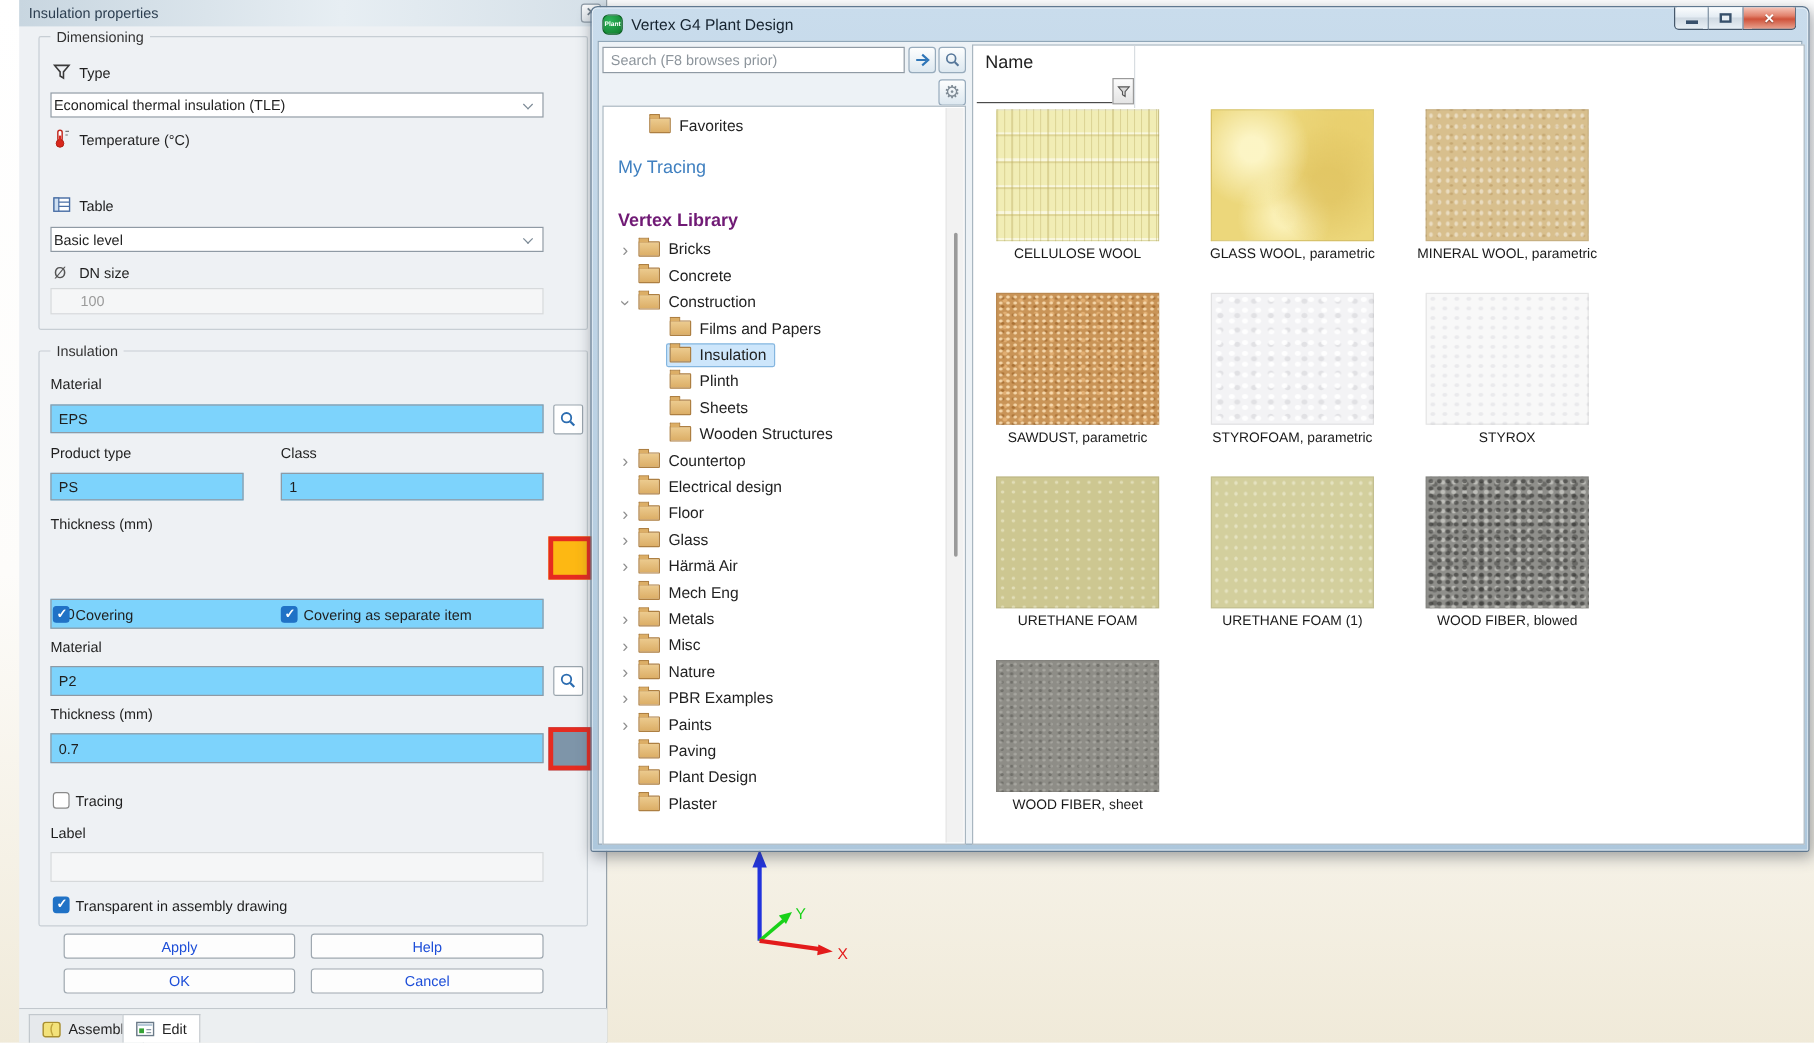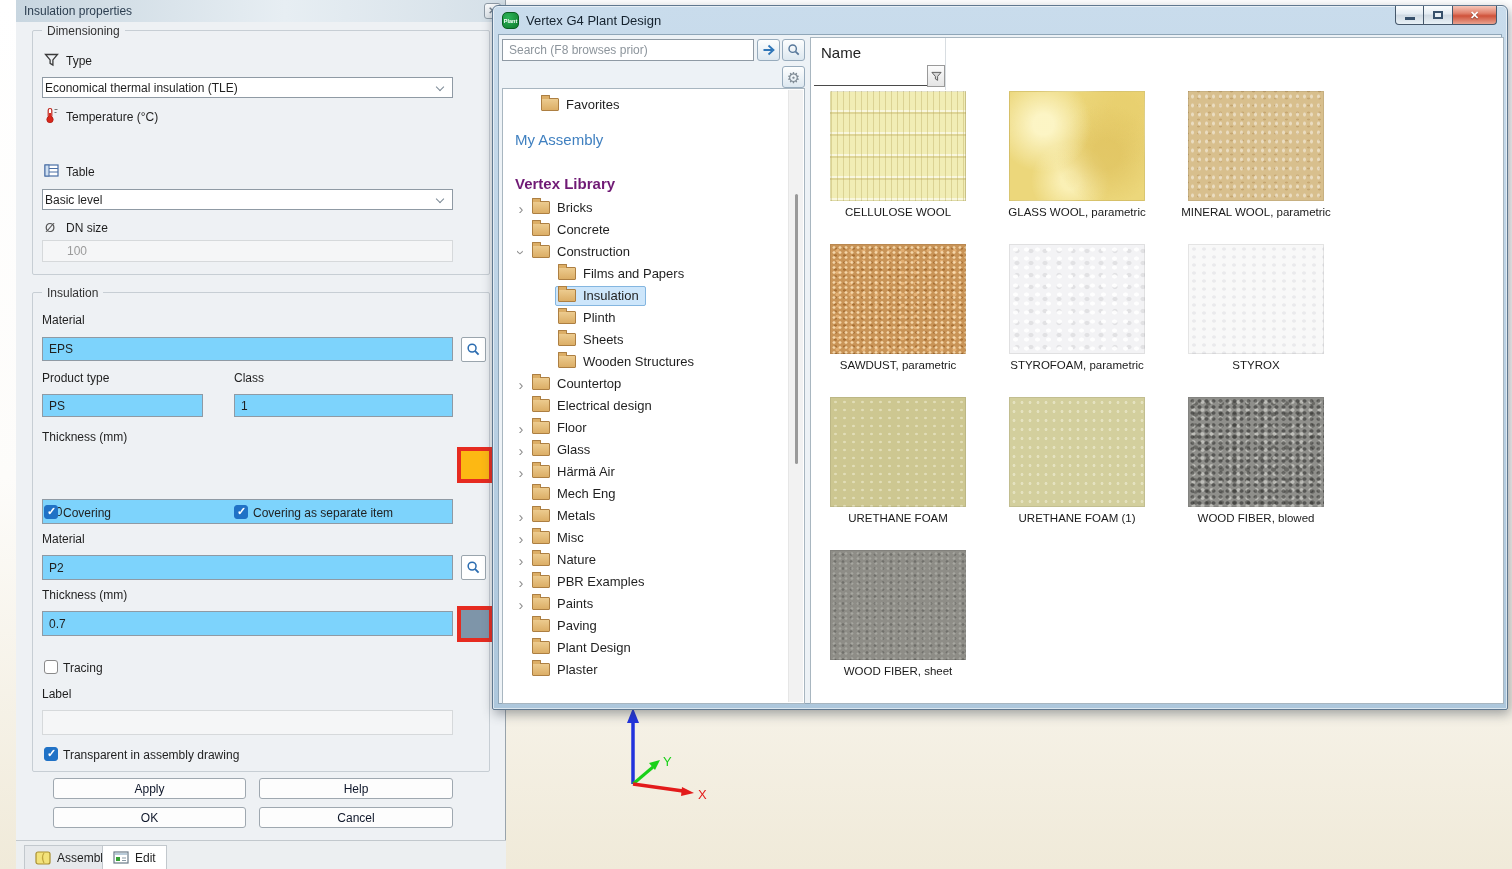--- a/index.html
+++ b/index.html
@@ -30,21 +30,21 @@
   .tin { position:absolute; border:1px solid #8f9aa4; background:#7dd3fc;
     font:12px "Liberation Sans",sans-serif; padding:0 6px; color:#1f1f1f; outline:none; }
   .tin:disabled { background:#f5f6f7; color:#9b9b9b; border-color:#d6d9db; }
   .mag-btn { position:absolute; width:25px; height:25px; background:#fff;
     border:1px solid #9aa5ad; border-radius:2px; display:flex; align-items:center; justify-content:center; cursor:pointer; }
   .swatch-btn { position:absolute; width:36px; height:36px; border:4px solid #e62b20; cursor:pointer; }
   .cb { position:absolute; width:14px; height:14px; border:1px solid #8a8a8a; border-radius:3px; background:#fff; }
   .cb.checked { background:#2072c6; border-color:#2072c6; }
   .cb.checked::after { content:"✓"; position:absolute; left:2px; top:-1px; color:#fff; font-size:11px; font-weight:bold; }
   .dlg-btn { position:absolute; height:21px; background:#fdfdfd; border:1px solid #9fa8b0;
-    border-radius:3px; font:12px "Liberation Sans",sans-serif; color:#0f172a; cursor:pointer;
+    border-radius:3px; font:12px "Liberation Sans",sans-serif; color:#1d4ed8; cursor:pointer;
     display:flex; align-items:center; justify-content:center; }
   .dlg-divider { position:absolute; left:0; top:840px; width:490px; height:1px; background:#c2c8cd; }
   .tabstrip { position:absolute; left:0; top:841px; width:490px; height:28px; background:#eceff1; }
   .tab { position:absolute; top:4px; height:24px; display:flex; align-items:center; gap:6px;
     padding:0 10px; border:1px solid #c2c8cd; border-bottom:none; font-size:12px; cursor:pointer; }
   .tab.assembly { left:8px; background:#e6e9ec; }
   .tab.edit { left:86px; background:#ffffff; }
 
   
   #win { position:absolute; left:492px; top:5px; width:1016px; height:705px;
@@ -321,21 +321,21 @@
       </div>
       <div class="tool-btn" style="left:283px; top:31px;">
         <span class="gear-glyph">⚙</span>
       </div>
 
       <div class="tree-panel">
         <div class="fav-row">
           <span class="folder-icon"></span>
           <span class="tree-label">Favorites</span>
         </div>
-        <div class="lib-head my-library">My Assembly</div>
+        <div class="lib-head my-library">My Tracing</div>
         <div class="lib-head vertex-library">Vertex Library</div>
         <div id="tree-list">
             <div class="tree-row">
               <span class="chev chev-r"></span>
               <span class="tree-item-body">
                 <span class="folder-icon"></span>
                 <span class="tree-label">Bricks</span>
               </span>
             </div>
             <div class="tree-row">

